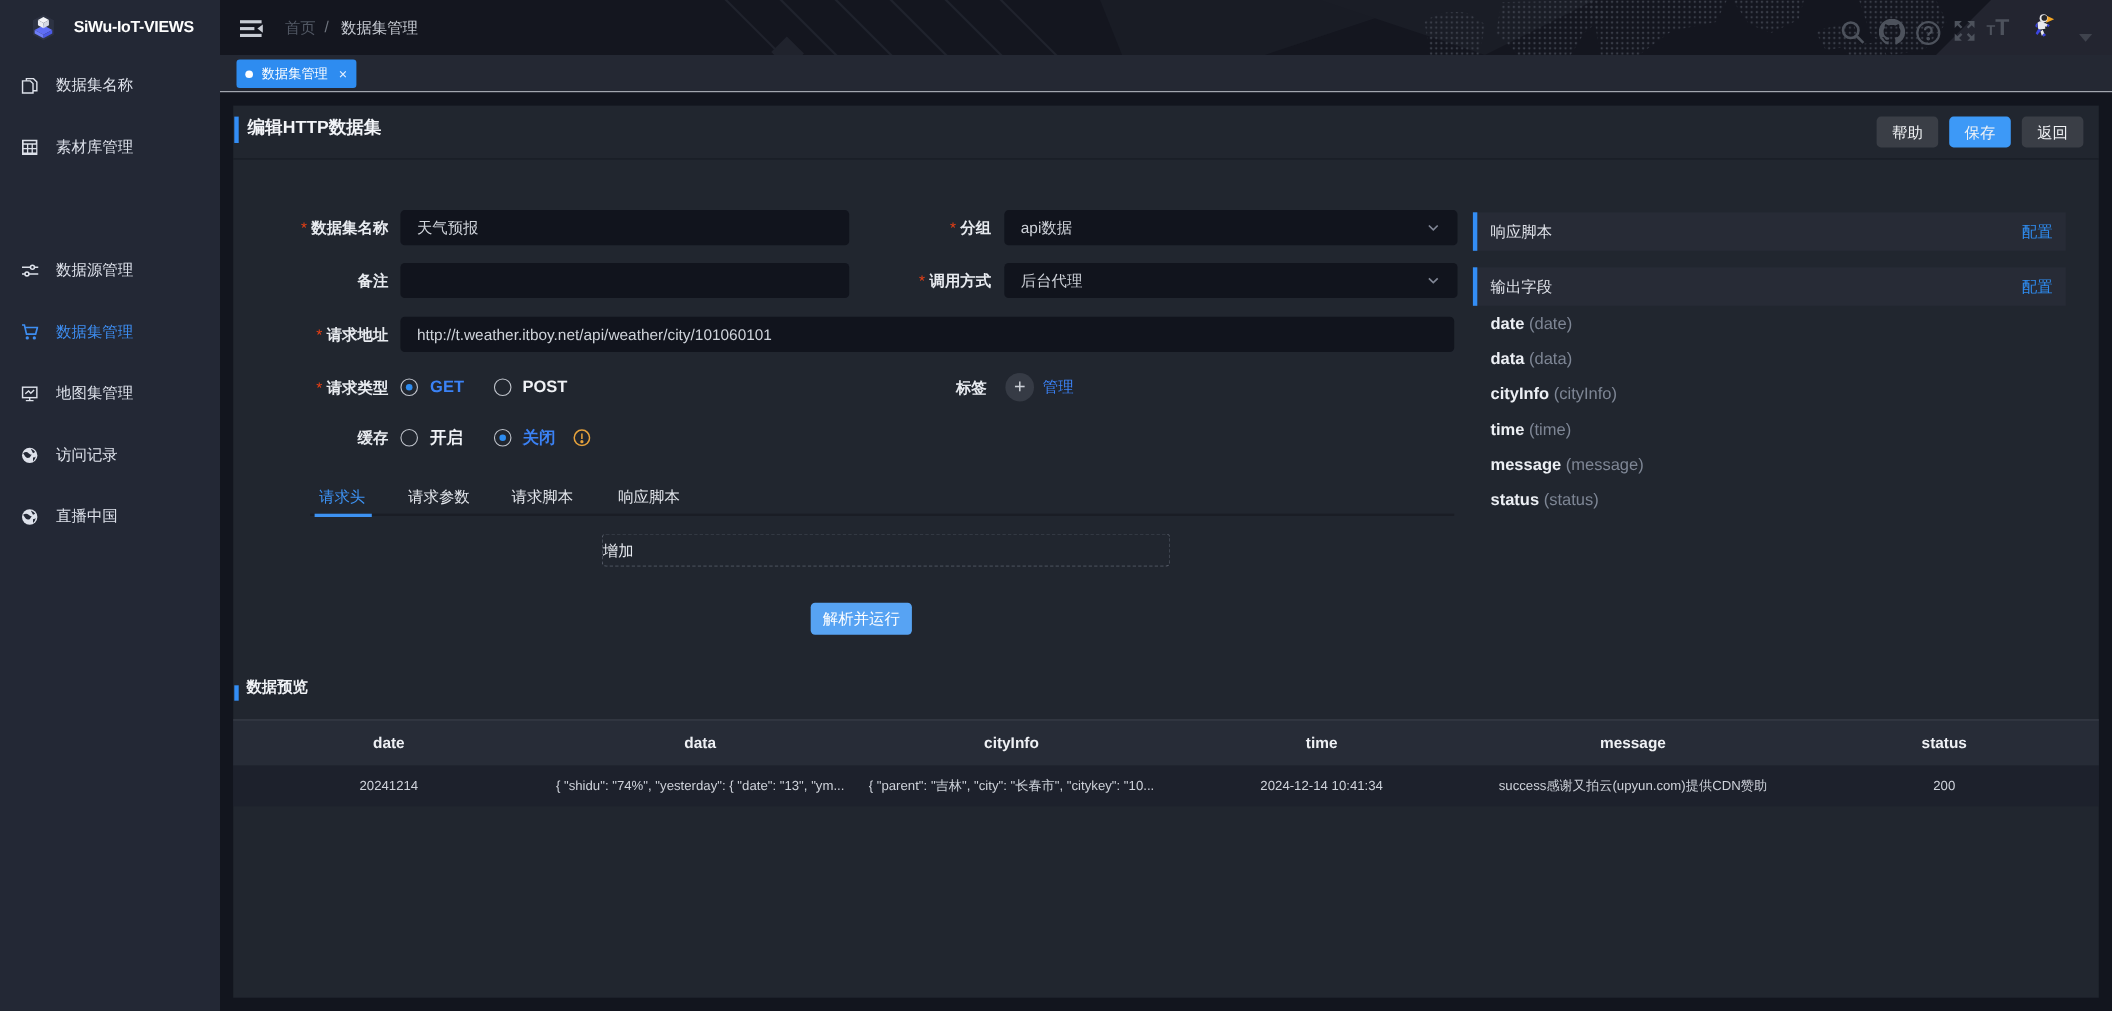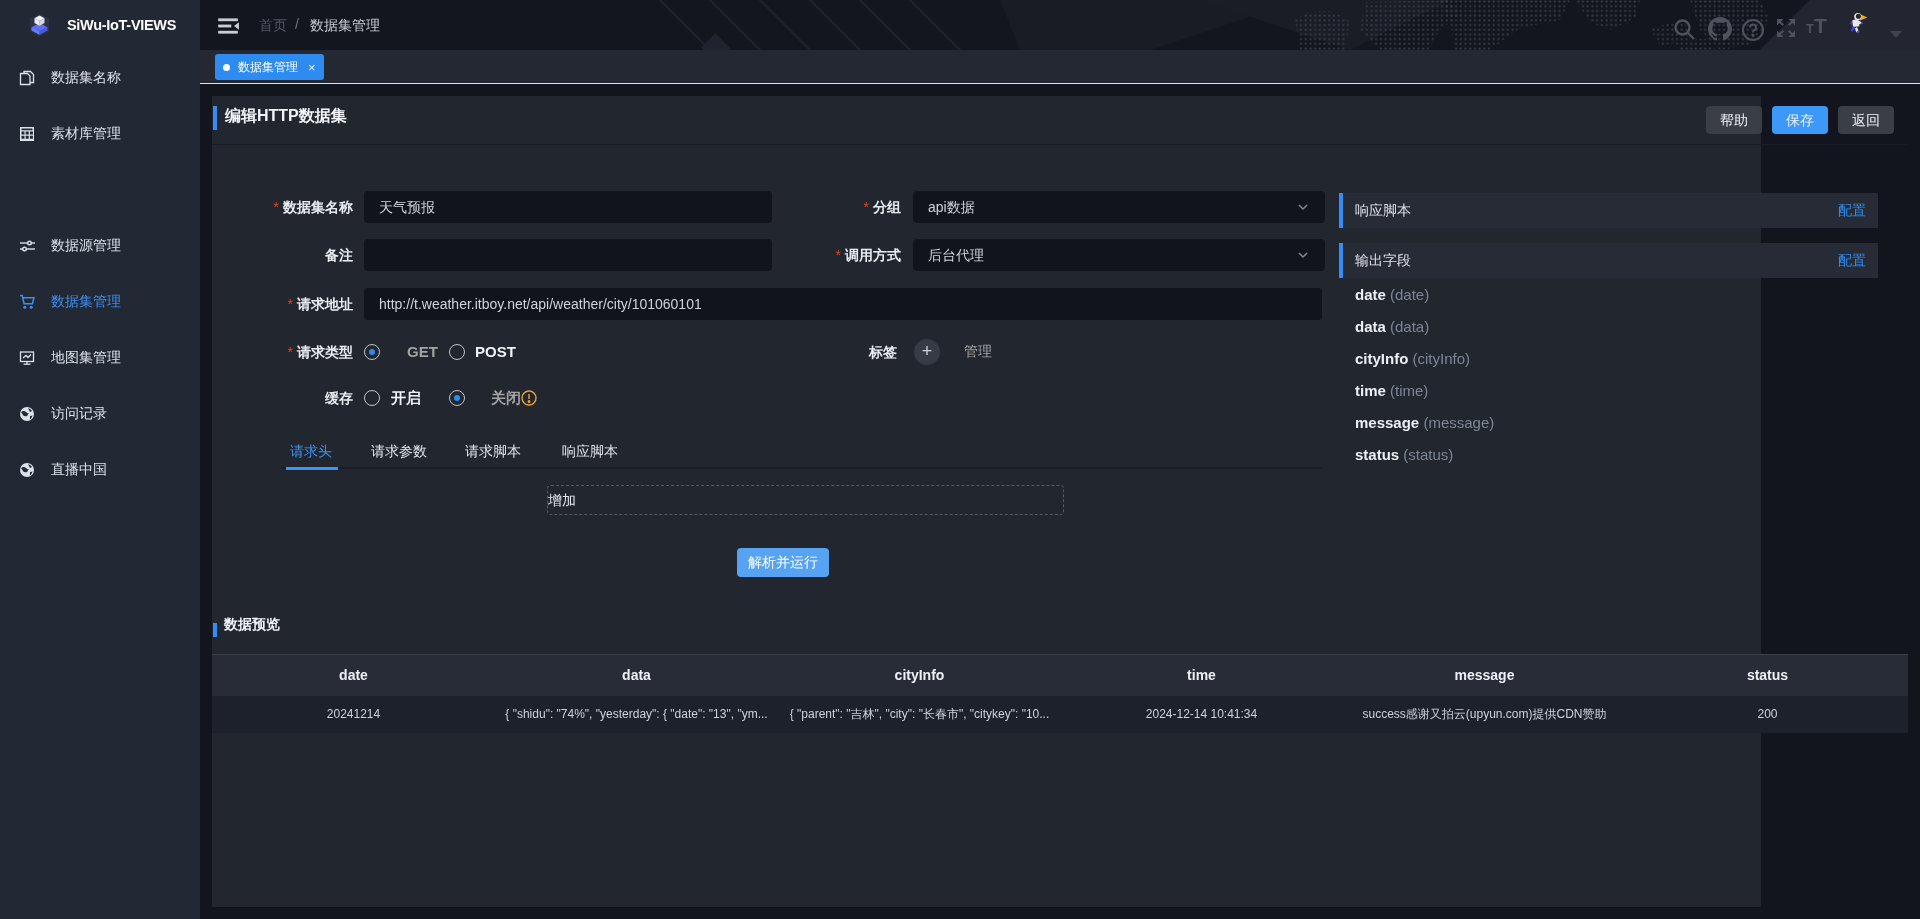--- a/index.html
+++ b/index.html
@@ -21,36 +21,36 @@
   .crumb-cur { position:absolute; left:110px; top:17px; font-size:14px; color:#c8ccd4; }
   .hicon { position:absolute; top:14px; width:24px; height:24px; }
   
   #tabbar { position:absolute; left:200px; top:50px; width:1720px; height:33px; background:#242833; }
   #tabbar .line { position:absolute; left:0; top:32.5px; width:1720px; height:1.6px; background:#dfe2e8; }
   .tab { position:absolute; left:15px; top:4px; height:26px; background:#2e8cf0; border-radius:3px; color:#fff; font-size:12px; padding:0 8px 0 8px; display:flex; align-items:center; }
   .tab .dot { width:7px; height:7px; border-radius:50%; background:#fff; margin-right:8px; }
   .tab .x { margin-left:10px; font-size:13px; color:#e8f2ff; }
   
   #content { position:absolute; left:200px; top:84px; width:1720px; height:835px; background:#12151e; }
-  #card { position:absolute; left:12px; top:12px; width:1549px; height:811px; background:#21262f; }
+  #card { position:absolute; left:12px; top:12px; width:1696px; height:811px; background:#21262f; }
   .bluebar { position:absolute; width:4px; background:#338df5; }
   .cardtitle { position:absolute; left:13px; top:10px; font-size:16px; font-weight:bold; color:#f2f4f8; }
   .hdr-divider { position:absolute; left:0; top:48px; width:1696px; height:1px; background:#171b24; }
   .btn { position:absolute; top:10px; height:28px; border-radius:4px; font-size:14px; color:#f0f2f5; text-align:center; line-height:28px; }
   .btn.gray { background:#3a3e46; width:56px; }
   .btn.blue { background:#3d99f7; width:56px; }
   
   .lbl { position:absolute; width:200px; text-align:right; font-size:14px; font-weight:bold; color:#e8ebf0; }
   .lbl .req { color:#ed4014; margin-right:4px; font-weight:normal; }
   .ipt { position:absolute; height:32px; background:#11141d; border-radius:4px; color:#cfd3da; font-size:14px; line-height:32px; padding-left:15px; }
   .chev { position:absolute; width:12px; height:12px; }
   .radio { position:absolute; width:16px; height:16px; border-radius:50%; border:1.5px solid #c0c4cc; background:transparent; }
   .radio.on::after { content:""; position:absolute; left:3.5px; top:3.5px; width:6px; height:6px; border-radius:50%; background:#2d8cf0; }
   .rtxt { position:absolute; font-size:15px; font-weight:bold; color:#f0f2f6; }
-  .rtxt.blue { color:#a3a3a3;margin-left:16px; }
+  .rtxt.blue { color:#3b82f6; }
   
   .ftab { position:absolute; font-size:14px; color:#e3e6ec; }
   .ftab.act { color:#3d92f2; }
   .ftabline { position:absolute; left:70px; top:371px; width:1040px; height:2px; background:#1a1d25; }
   .ftabu { position:absolute; left:74px; top:371px; width:52px; height:2.5px; background:#3d92f2; }
   .addbtn { position:absolute; left:335px; top:389px; width:517px; height:30px; border:1px dashed #545a66; border-radius:4px; color:#e6e9ef; font-size:14px; text-align:left; line-height:28px; }
   .runbtn { position:absolute; left:525px; top:452px; width:92px; height:29px; background:#57a3f3; border-radius:4px; color:#fff; font-size:14px; text-align:center; line-height:29px; }
   
   .strip { position:absolute; left:1127px; width:539px; height:35px; background:#272b36; }
   .strip .t { position:absolute; left:16px; top:50%; transform:translateY(-50%); font-size:14px; color:#dfe2e9; }

